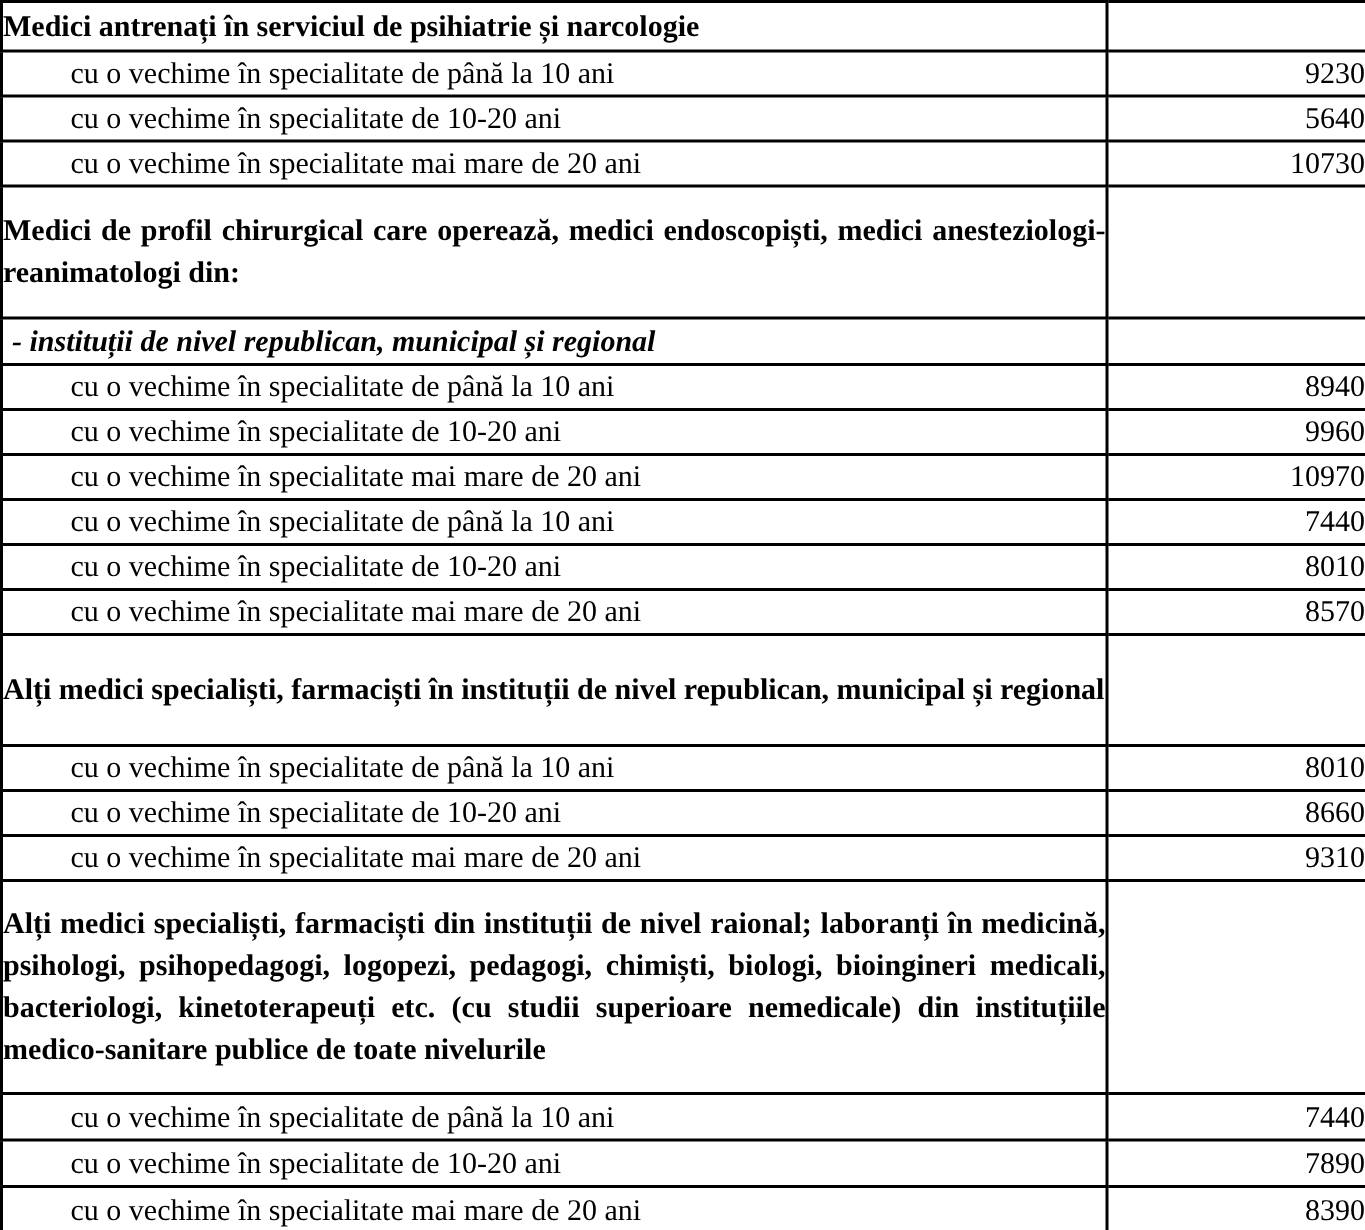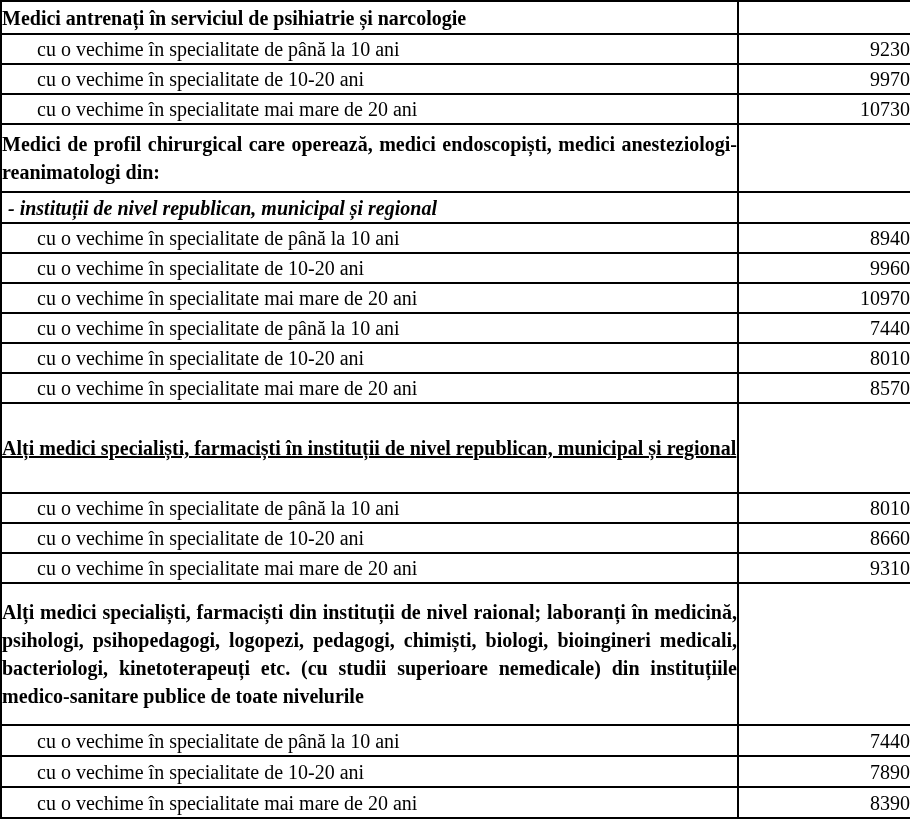--- a/index.html
+++ b/index.html
@@ -38,30 +38,30 @@
     font-weight: bold;
     text-align: justify;
   }
   tr.r-subsection td.label-cell {
     font-weight: bold;
     font-style: italic;
     padding-left: 6px;
   }
   tr.r-detail td.label-cell {
     font-weight: normal;
-    padding-left: 35px;
+    padding-left: 45px;
     margin-left: 12px;
   }
 
   
   tr.h33  { height: 33px; }
   tr.h29  { height: 29px; }
   tr.h31  { height: 31px; }
-  tr.h68  { height: 68px; }
-  tr.h74  { height: 90px; text-decoration: underline; }
+  tr.h68  { height: 88px; }
+  tr.h74  { height: 74px; }
   tr.h142 { height: 142px; margin-top: 24px; }
 </style>
 </head>
 <body>
 
 <table class="tariff">
   <colgroup>
     <col class="c-label">
     <col class="c-value">
   </colgroup>
@@ -69,21 +69,21 @@
     <tr class="r-section h33">
       <td class="label-cell">Medici antrenați în serviciul de psihiatrie și narcologie</td>
       <td class="value-cell"></td>
     </tr>
     <tr class="r-detail h29">
       <td class="label-cell">cu o vechime în specialitate de până la 10 ani</td>
       <td class="value-cell">9230</td>
     </tr>
     <tr class="r-detail h29">
       <td class="label-cell">cu o vechime în specialitate de 10-20 ani</td>
-      <td class="value-cell">9970</td>
+      <td class="value-cell">5640</td>
     </tr>
     <tr class="r-detail h29">
       <td class="label-cell">cu o vechime în specialitate mai mare de 20 ani</td>
       <td class="value-cell">10730</td>
     </tr>
     <tr class="r-section h68">
       <td class="label-cell">Medici de profil chirurgical care operează, medici endoscopiști, medici anesteziologi-reanimatologi din:</td>
       <td class="value-cell"></td>
     </tr>
     <tr class="r-subsection h31">

